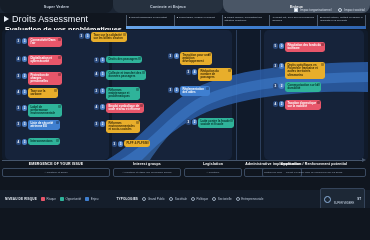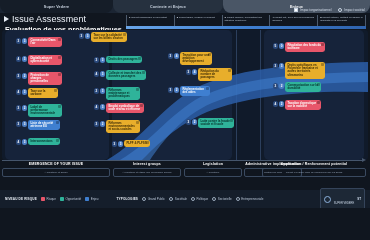--- a/index.html
+++ b/index.html
@@ -106,21 +106,21 @@
 
 <div class="tabbar">
   <div class="tab t1">Super Vedere</div>
   <div class="tab t2">Contexte et Enjeux</div>
   <div class="tab t3">Enjeux</div>
 </div>
 
 <div class="header">
   <div class="h-row">
     <div class="h-tri"></div>
-    <div class="h-title">Issue Assessment</div>
+    <div class="h-title">Droits Assessment</div>
   </div>
   <div class="h-sub">Evaluation de vos problématiques</div>
 </div>
 
 <div class="checks">
   <div class="chk">
     <span class="chk-sq"></span>
     <span>Impact organisationnel</span>
   </div>
   <div class="chk">

